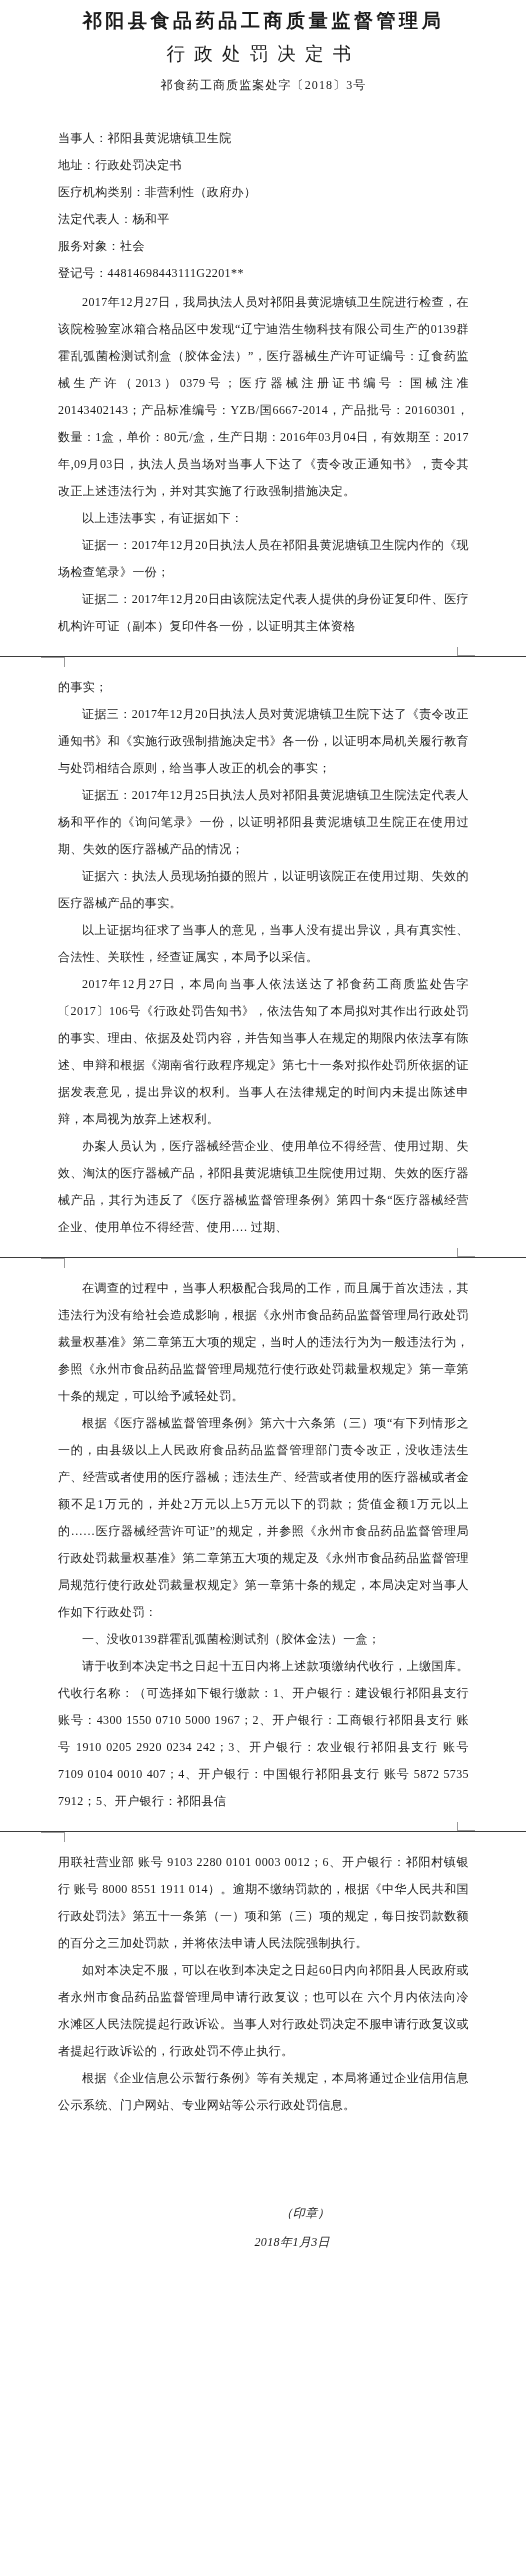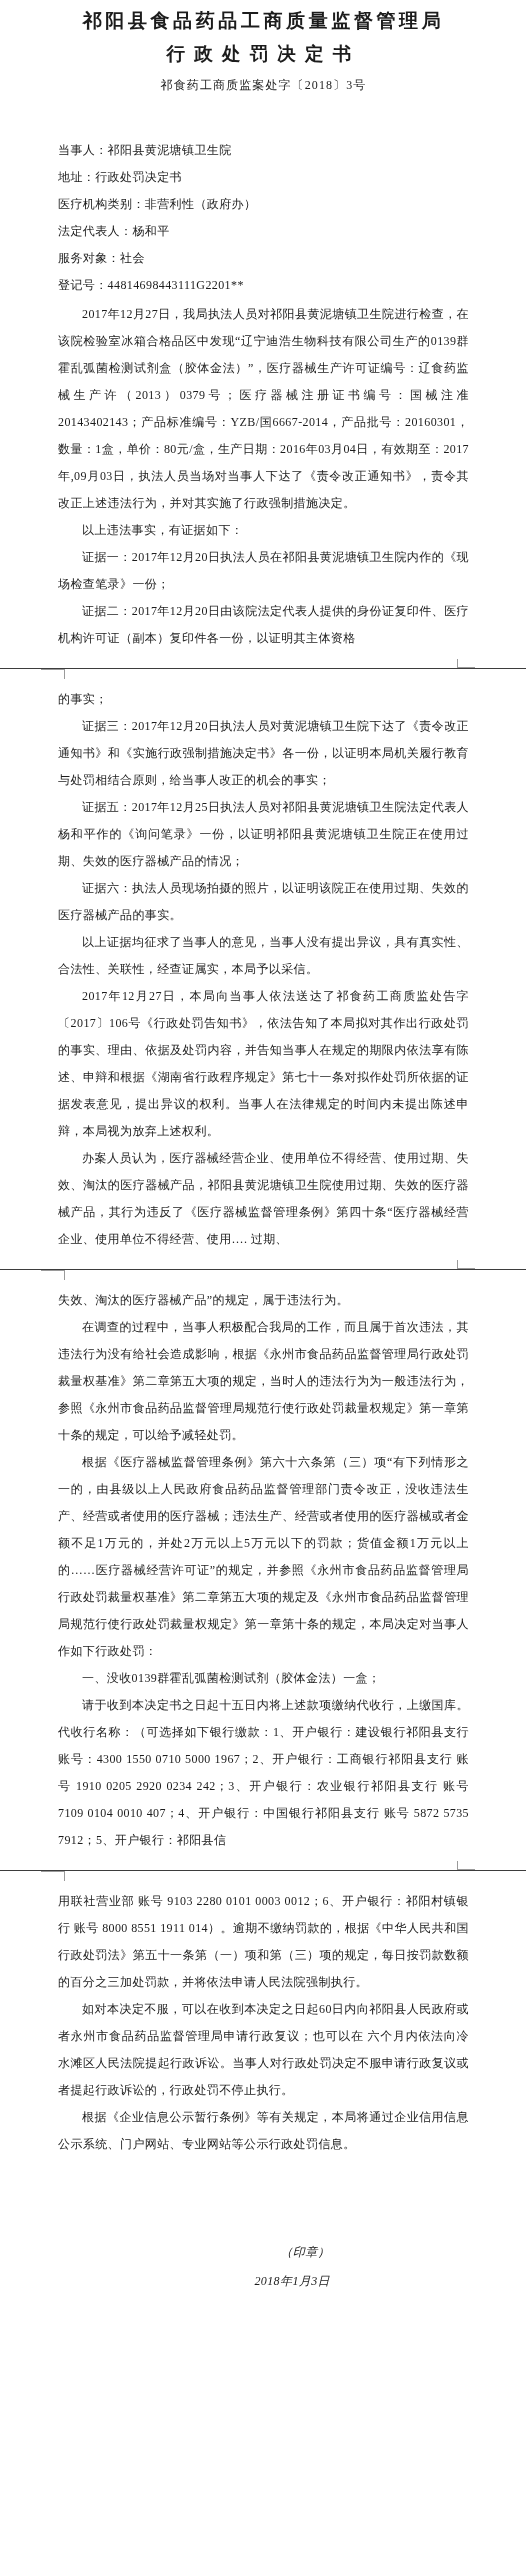--- a/index.html
+++ b/index.html
@@ -19,32 +19,32 @@
     font-size: 19px;
     font-weight: bold;
     letter-spacing: 3.6px;
     line-height: 1.45;
     margin-top: 1.4px;
     white-space: nowrap;
   }
   .title2 {
     text-align: center;
     font-size: 18.5px;
-    font-weight: bold;
+    font-weight: normal;
     letter-spacing: 9.2px;
     line-height: 1.3;
     margin-top: 7.1px;
   }
   .docno {
     text-align: center;
     font-size: 12px;
     letter-spacing: 1.1px;
     margin-top: 11.4px;
   }
-  .info-block { margin-top: 43px; }
+  .info-block { margin-top: 31px; }
   .info-line {
     font-size: 12px;
     line-height: 27px;
     letter-spacing: 0.4px;
   }
   .body-block { margin-top: 2px; }
   .para {
     font-size: 12px;
     line-height: 27px;
     letter-spacing: 0.4px;
@@ -121,21 +121,20 @@
       <div class="para indent">证据五：2017年12月25日执法人员对祁阳县黄泥塘镇卫生院法定代表人杨和平作的《询问笔录》一份，以证明祁阳县黄泥塘镇卫生院正在使用过期、失效的医疗器械产品的情况；</div>
       <div class="para indent">证据六：执法人员现场拍摄的照片，以证明该院正在使用过期、失效的医疗器械产品的事实。</div>
       <div class="para indent">以上证据均征求了当事人的意见，当事人没有提出异议，具有真实性、合法性、关联性，经查证属实，本局予以采信。</div>
       <div class="para indent">2017年12月27日，本局向当事人依法送达了祁食药工商质监处告字〔2017〕106号《行政处罚告知书》，依法告知了本局拟对其作出行政处罚的事实、理由、依据及处罚内容，并告知当事人在规定的期限内依法享有陈述、申辩和根据《湖南省行政程序规定》第七十一条对拟作处罚所依据的证据发表意见，提出异议的权利。当事人在法律规定的时间内未提出陈述申辩，本局视为放弃上述权利。</div>
       <div class="para indent">办案人员认为，医疗器械经营企业、使用单位不得经营、使用过期、失效、淘汰的医疗器械产品，祁阳县黄泥塘镇卫生院使用过期、失效的医疗器械产品，其行为违反了《医疗器械监督管理条例》第四十条“医疗器械经营企业、使用单位不得经营、使用…. 过期、</div>
       <div class="page-break">
         <div class="pb-line"></div>
         <div class="pb-mark-left"></div>
         <div class="pb-mark-right"></div>
       </div>
-      <div class="para">失效、淘汰的医疗器械产品”的规定，属于违法行为。</div>
       <div class="para indent">在调查的过程中，当事人积极配合我局的工作，而且属于首次违法，其违法行为没有给社会造成影响，根据《永州市食品药品监督管理局行政处罚裁量权基准》第二章第五大项的规定，当时人的违法行为为一般违法行为，参照《永州市食品药品监督管理局规范行使行政处罚裁量权规定》第一章第十条的规定，可以给予减轻处罚。</div>
       <div class="para indent">根据《医疗器械监督管理条例》第六十六条第（三）项“有下列情形之一的，由县级以上人民政府食品药品监督管理部门责令改正，没收违法生产、经营或者使用的医疗器械；违法生产、经营或者使用的医疗器械或者金额不足1万元的，并处2万元以上5万元以下的罚款；货值金额1万元以上的……医疗器械经营许可证”的规定，并参照《永州市食品药品监督管理局行政处罚裁量权基准》第二章第五大项的规定及《永州市食品药品监督管理局规范行使行政处罚裁量权规定》第一章第十条的规定，本局决定对当事人作如下行政处罚：</div>
       <div class="para indent">一、没收0139群霍乱弧菌检测试剂（胶体金法）一盒；</div>
       <div class="para indent">请于收到本决定书之日起十五日内将上述款项缴纳代收行，上缴国库。代收行名称：（可选择如下银行缴款：1、开户银行：建设银行祁阳县支行 账号：4300 1550 0710 5000 1967；2、开户银行：工商银行祁阳县支行 账号 1910 0205 2920 0234 242；3、开户银行：农业银行祁阳县支行 账号 7109 0104 0010 407；4、开户银行：中国银行祁阳县支行 账号 5872 5735 7912；5、开户银行：祁阳县信</div>
       <div class="page-break">
         <div class="pb-line"></div>
         <div class="pb-mark-left"></div>
         <div class="pb-mark-right"></div>
       </div>
       <div class="para">用联社营业部 账号 9103 2280 0101 0003 0012；6、开户银行：祁阳村镇银行 账号 8000 8551 1911 014）。逾期不缴纳罚款的，根据《中华人民共和国行政处罚法》第五十一条第（一）项和第（三）项的规定，每日按罚款数额的百分之三加处罚款，并将依法申请人民法院强制执行。</div>

